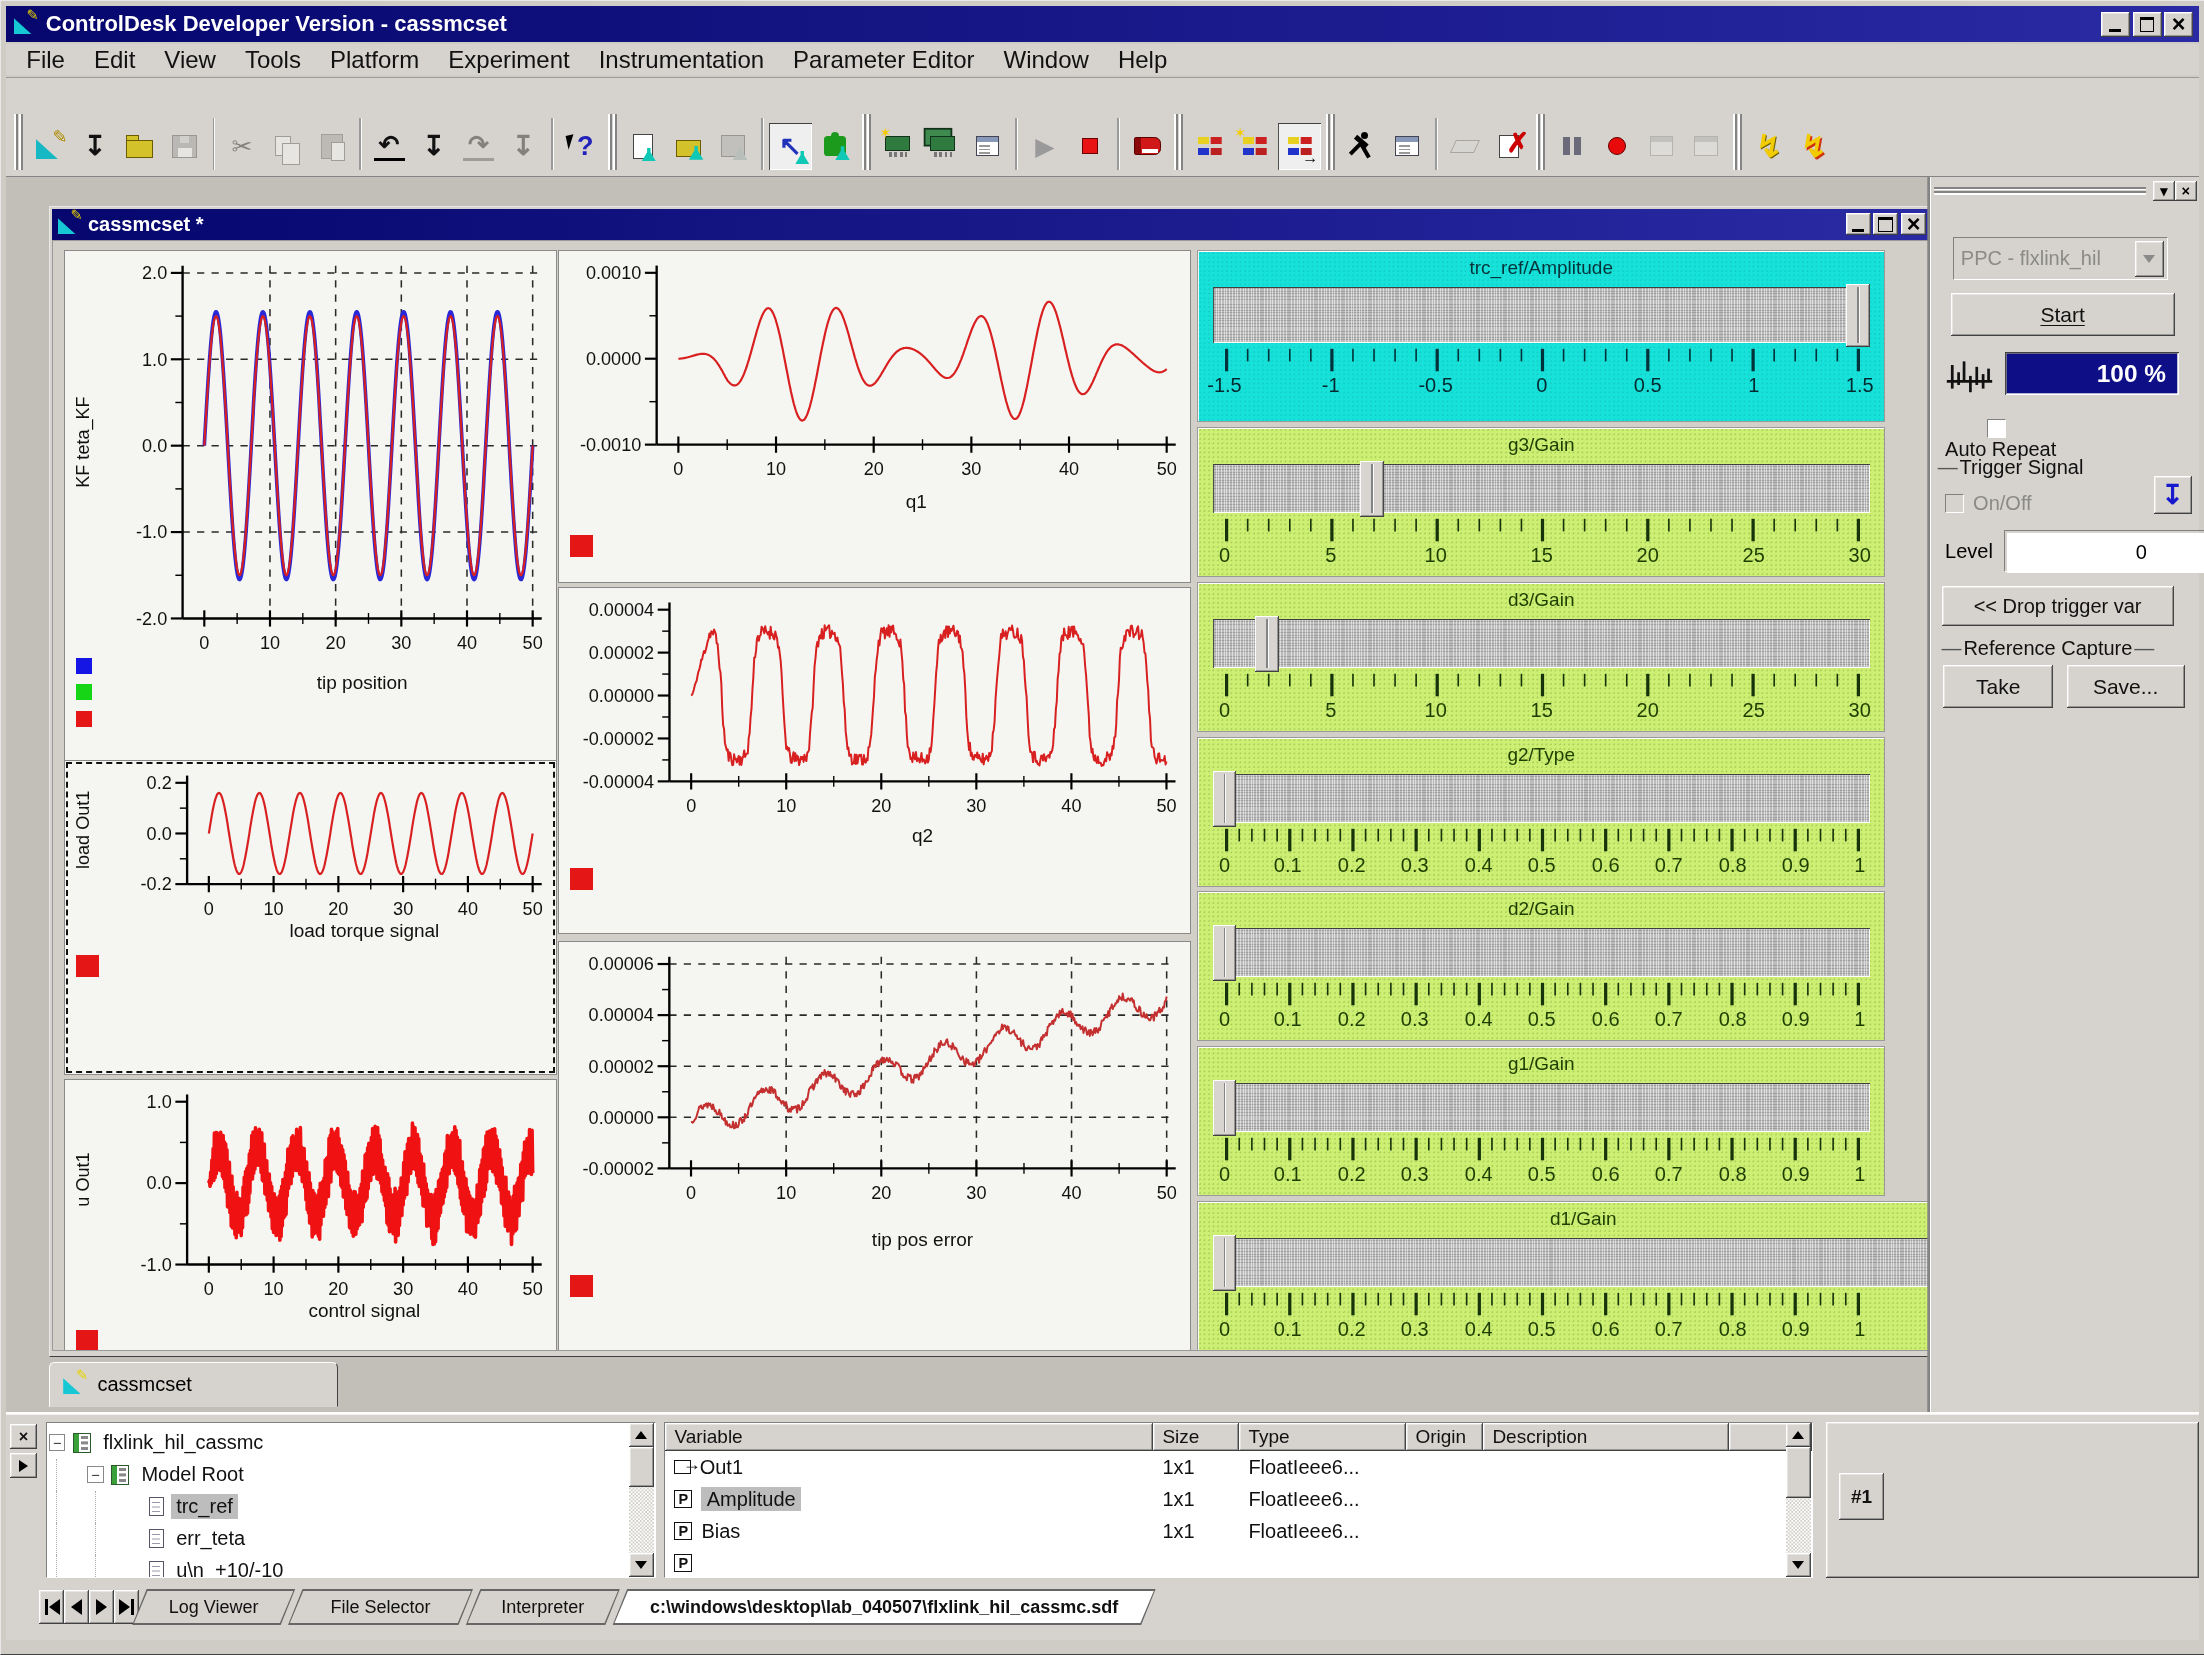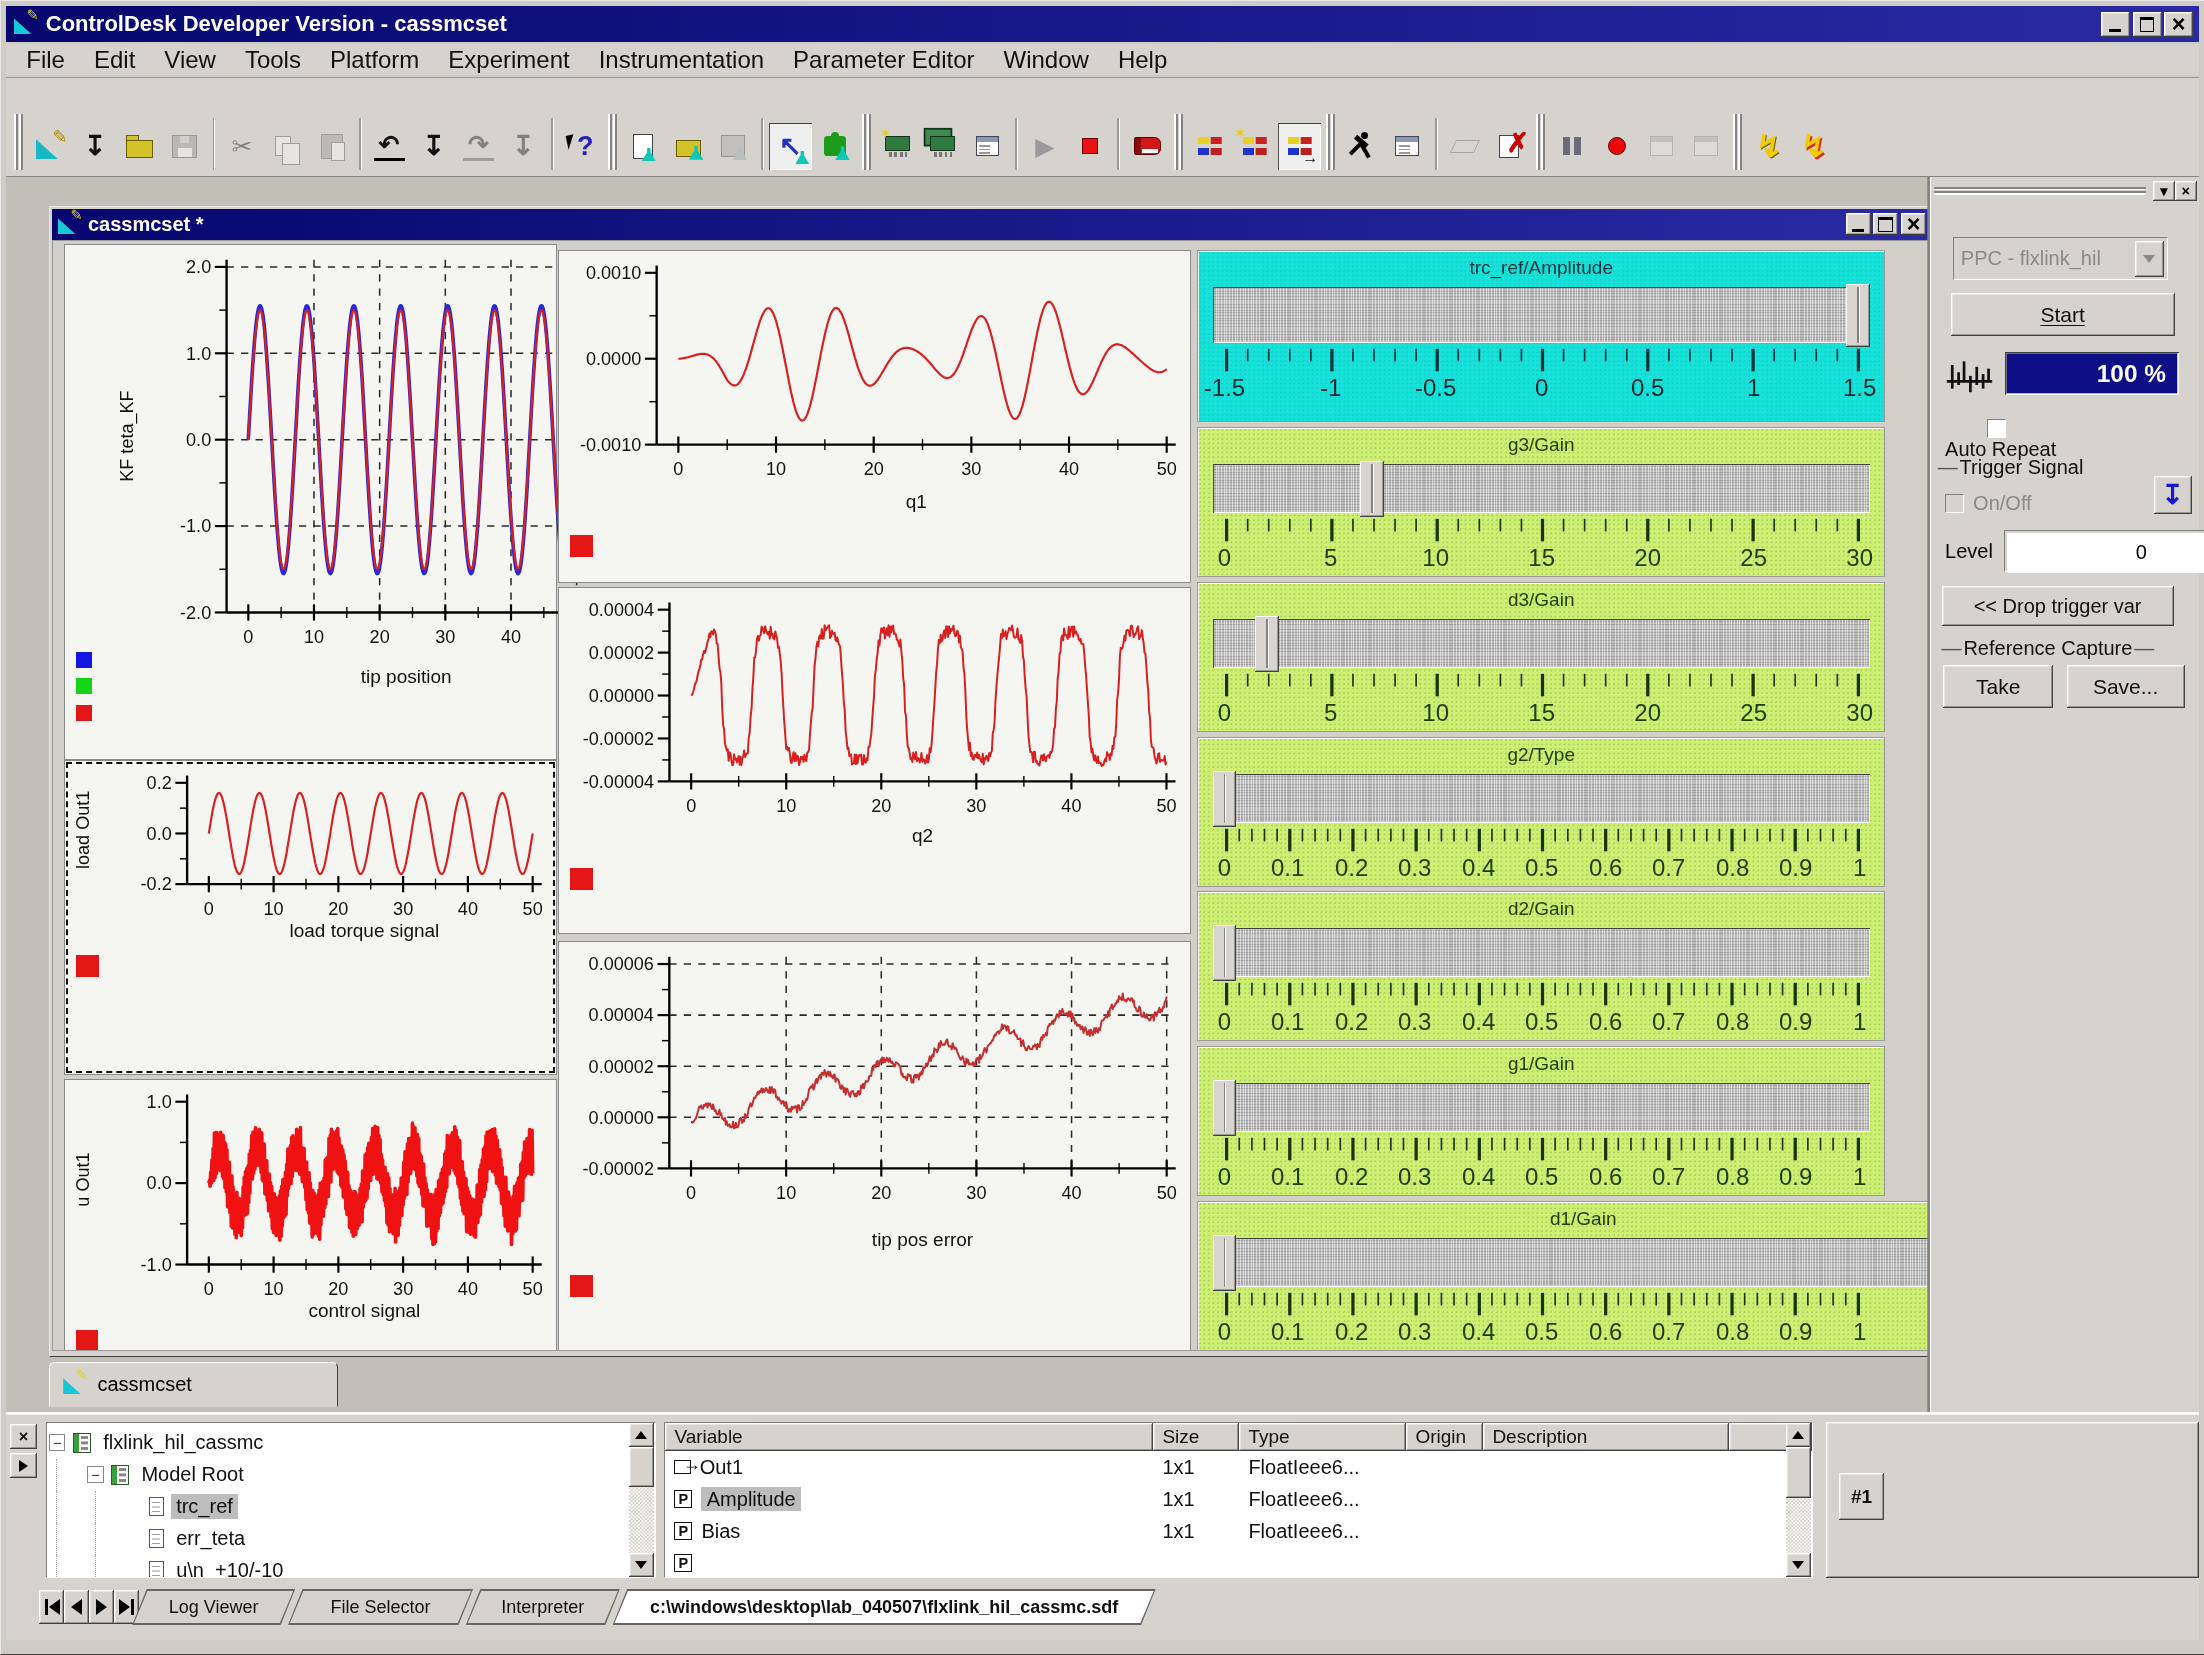--- a/index.html
+++ b/index.html
@@ -117,21 +117,21 @@
   .sl-title{text-align:center;font-size:19px;padding-top:6.3px;}
   .cyan .sl-title{color:#04343a;} .green .sl-title{color:#1d3e00;}
   .sl-groove{position:relative;margin-top:8.1px;background:#bcbcbc;
      background-image:repeating-linear-gradient(90deg,rgba(255,255,255,.5) 0 0.9px,transparent 0.9px 2.7px),
                       repeating-linear-gradient(0deg,rgba(110,110,110,.4) 0 0.9px,transparent 0.9px 2.7px);
      box-shadow:inset 0.9px 0.9px 0 #404040,inset -0.9px -0.9px 0 #fff;}
   .sl-thumb{position:absolute;top:-3.6px;bottom:-3.6px;width:23.5px;background:#d8d5d0;
      box-shadow:inset -0.9px -0.9px 0 #404040,inset 0.9px 0.9px 0 #fff,inset -1.8px -1.8px 0 #848484;}
   .sl-thumb::after{content:"";position:absolute;left:11px;top:3.6px;bottom:3.6px;width:1.8px;background:#848484;box-shadow:0.9px 0 0 #fff;}
   .sl-ruler{display:block;margin-top:3.6px;}
-  .sl-labels{position:relative;height:23.5px;font-size:24px;}
+  .sl-labels{position:relative;height:23.5px;font-size:20px;}
   .cyan .sl-labels span{color:#032a30;} .green .sl-labels span{color:#1d3e00;}
   .sl-labels span{position:absolute;transform:translateX(-50%);white-space:nowrap;}
   
   .rpanel{position:absolute;right:0;top:0;width:269px;height:1236px;background:#d6d3ce;
      border-left:1.8px solid #fff;box-shadow:-2.7px 0 0 #848484;}
   .rp-strip{position:absolute;left:3.6px;top:1.8px;right:1.8px;height:23.5px;display:flex;align-items:center;}
   .rp-strip .lines{flex:1;height:8.1px;background:linear-gradient(0deg,#fff 0 1.8px,#848484 1.8px 3.6px,transparent 3.6px 4.5px,#fff 4.5px 6.3px,#848484 6.3px 8.1px);margin-right:7.2px;}
   .sbtn{width:22px;height:20px;display:flex;align-items:center;justify-content:center;font-size:14.5px;font-weight:bold;}
   .rp-combo{position:absolute;left:22px;top:60px;width:215px;height:43px;background:#d6d3ce;display:flex;align-items:center;}
   .rp-combo .cbtext{flex:1;font-size:20px;color:#8a8a86;padding-left:7.2px;white-space:nowrap;overflow:hidden;}
@@ -374,21 +374,21 @@
 
     <div class="doc">
       <div class="doc-titlebar">
         <span class="icon-layout"></span>
         <span class="ttext">cassmcset *</span>
         <span class="wbtn r3 wb-min"></span>
         <span class="wbtn r3 wb-max"></span>
         <span class="wbtn r3 wb-close"></span>
       </div>
       <div class="doc-content" id="doc-content">
-          <div class="plot-panel" style="left: 11px; top: 3px; width: 493px; height: 516px; padding-left: 44px;"><svg width="493" height="516" viewBox="0 0 545 570">
+          <div class="plot-panel" style="left: 11px; top: 9px; width: 493px; height: 516px;"><svg width="493" height="516" viewBox="0 0 545 570">
               <line x1="226.60000000000002" y1="16" x2="226.60000000000002" y2="406" stroke="#2a2a2a" stroke-width="1.7" stroke-dasharray="8 8"></line>
               <line x1="299.20000000000005" y1="16" x2="299.20000000000005" y2="406" stroke="#2a2a2a" stroke-width="1.7" stroke-dasharray="8 8"></line>
               <line x1="371.79999999999995" y1="16" x2="371.79999999999995" y2="406" stroke="#2a2a2a" stroke-width="1.7" stroke-dasharray="8 8"></line>
               <line x1="444.40000000000003" y1="16" x2="444.40000000000003" y2="406" stroke="#2a2a2a" stroke-width="1.7" stroke-dasharray="8 8"></line>
               <line x1="517" y1="16" x2="517" y2="406" stroke="#2a2a2a" stroke-width="1.7" stroke-dasharray="8 8"></line>
               <line x1="130" y1="24" x2="527" y2="24" stroke="#2a2a2a" stroke-width="1.7" stroke-dasharray="8 8"></line>
               <line x1="130" y1="119.5" x2="527" y2="119.5" stroke="#2a2a2a" stroke-width="1.7" stroke-dasharray="8 8"></line>
               <line x1="130" y1="215" x2="527" y2="215" stroke="#2a2a2a" stroke-width="1.7" stroke-dasharray="8 8"></line>
               <line x1="130" y1="310.5" x2="527" y2="310.5" stroke="#2a2a2a" stroke-width="1.7" stroke-dasharray="8 8"></line>
               <line x1="130" y1="16" x2="130" y2="406" stroke="#000" stroke-width="2.6"></line>

